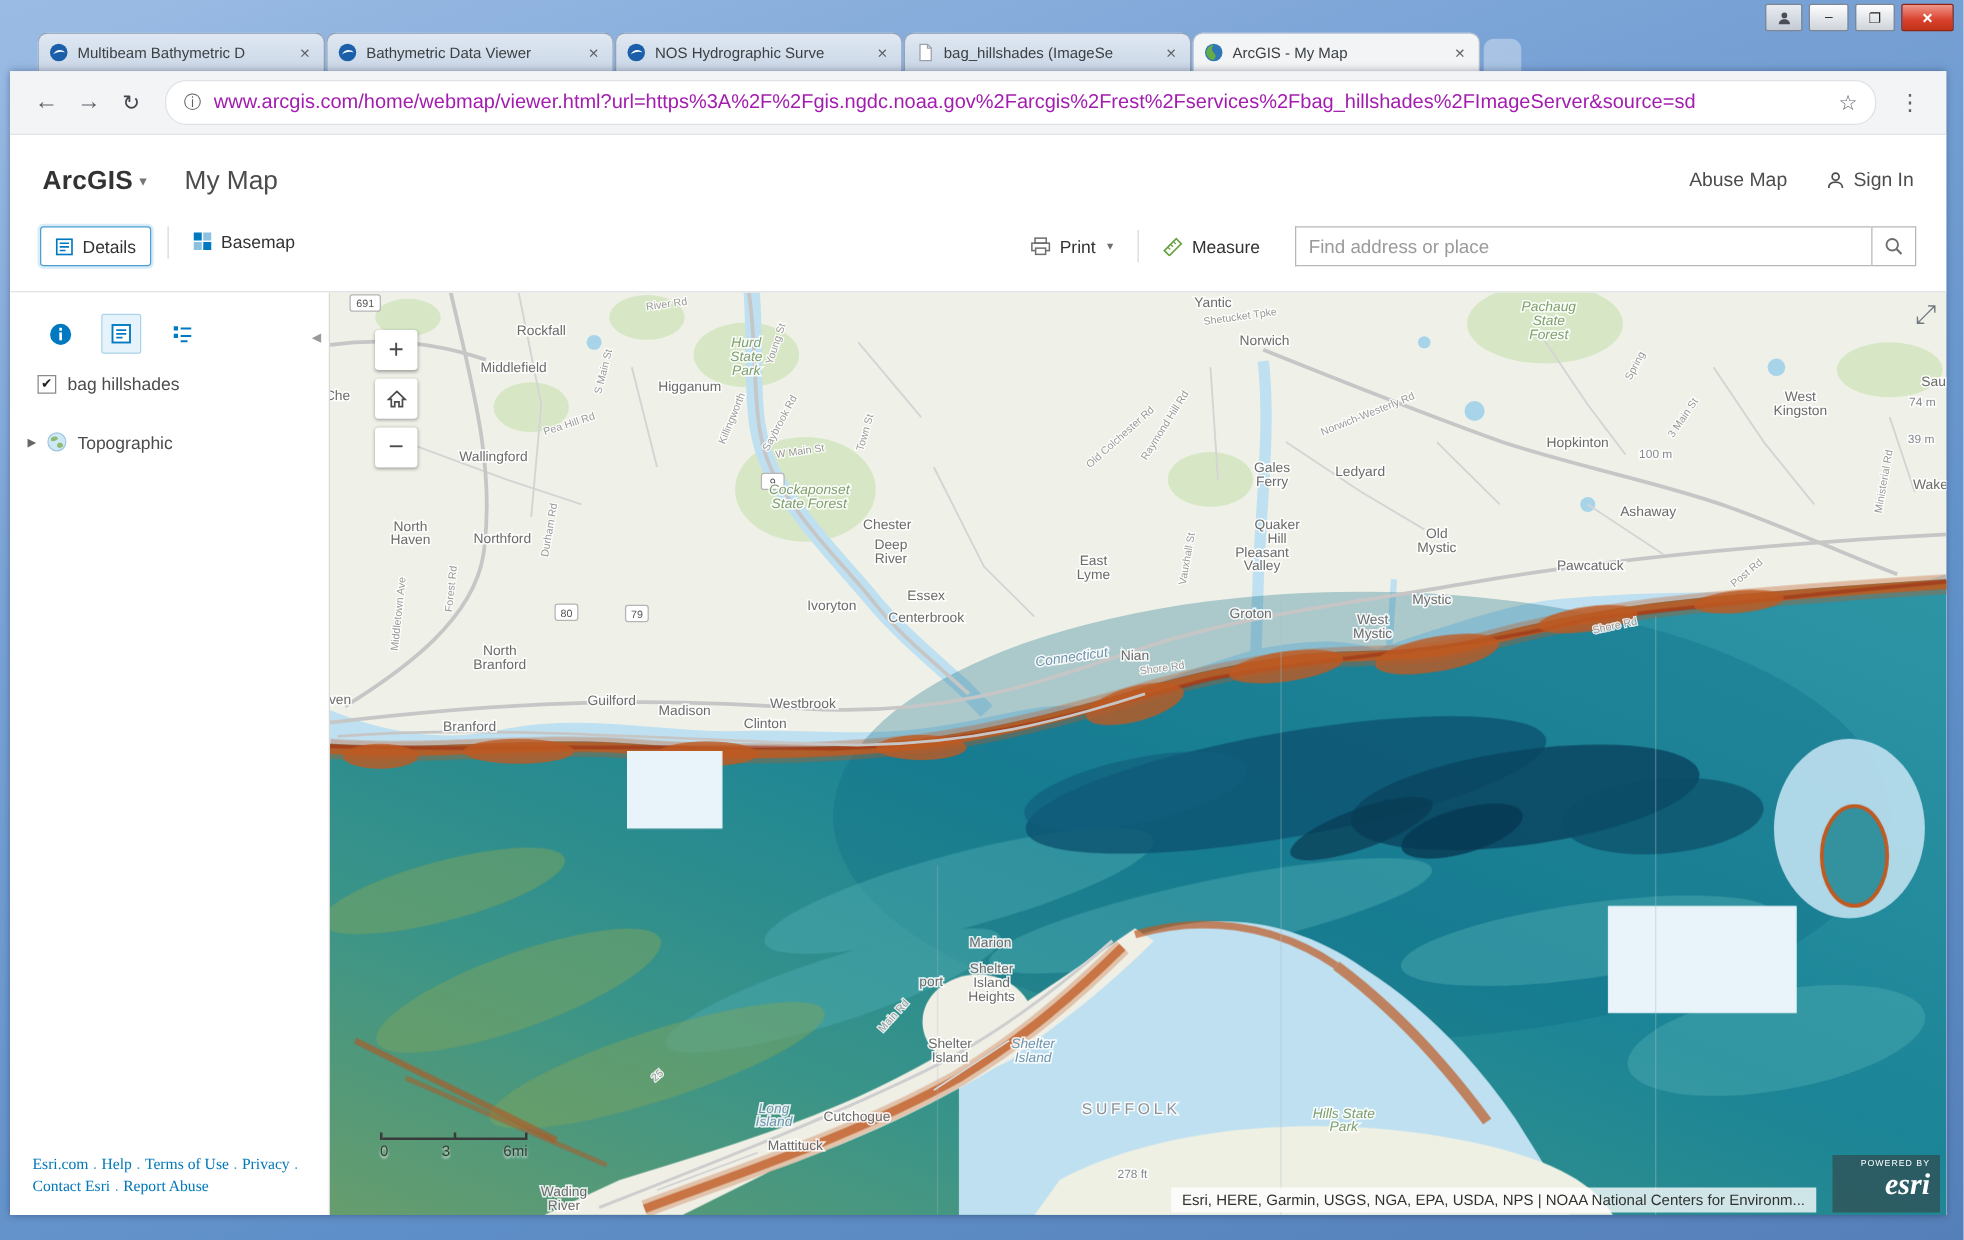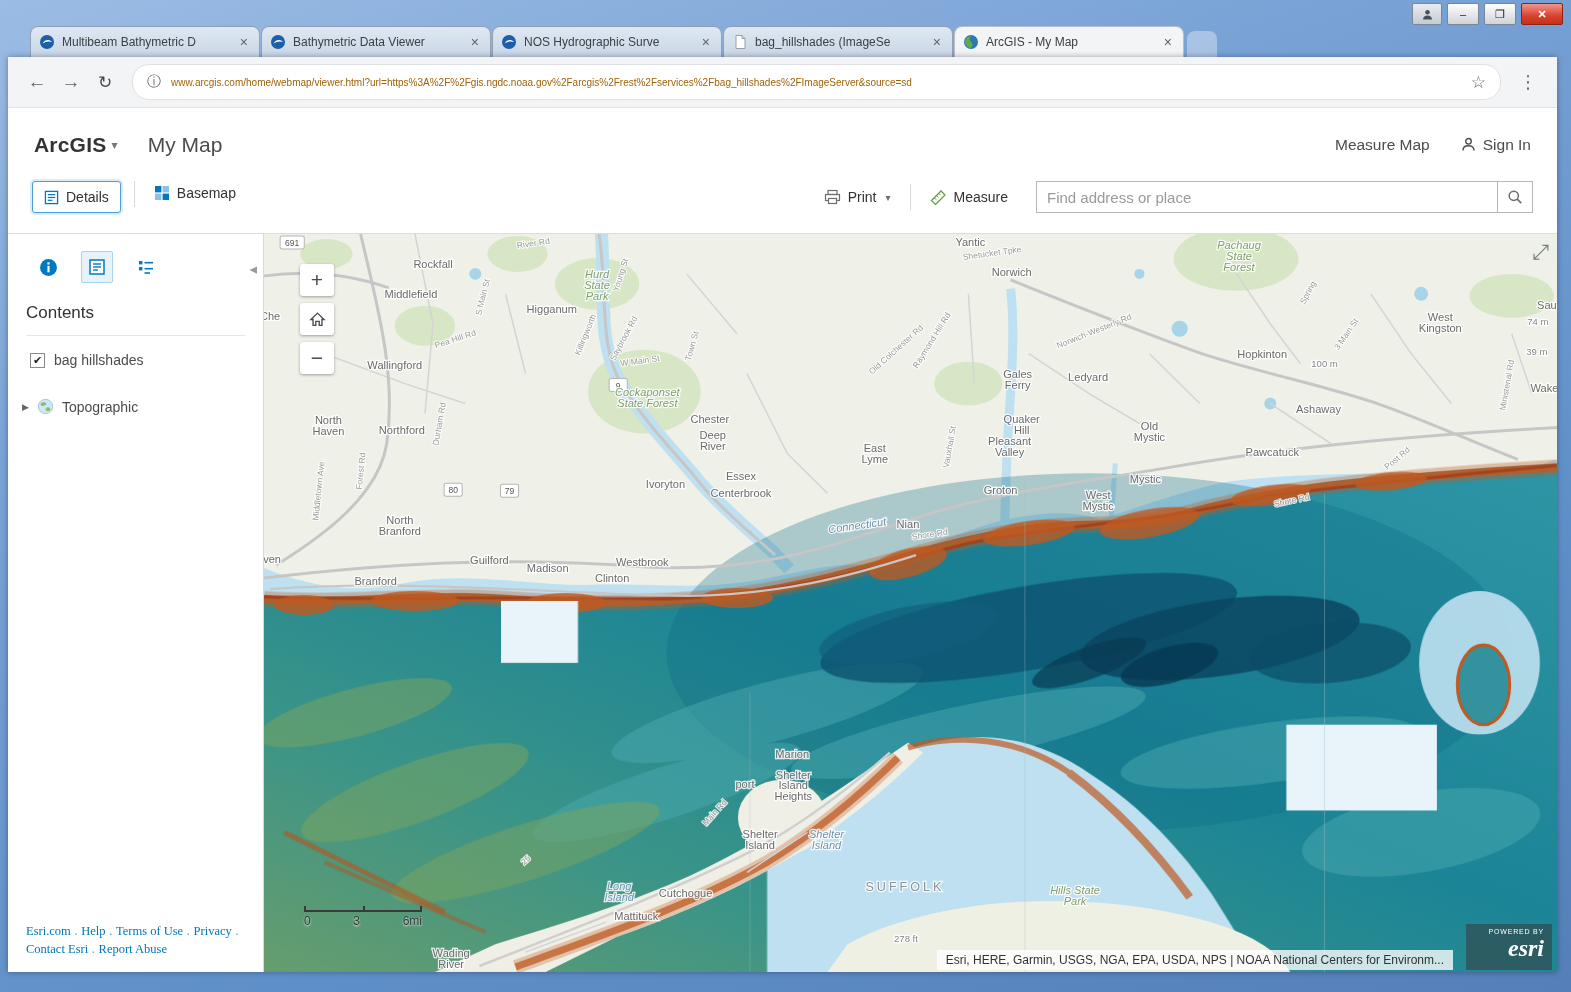--- a/index.html
+++ b/index.html
@@ -25,21 +25,21 @@
   .tab-title{flex:1;font-size:12px;color:#3c4043;white-space:nowrap;overflow:hidden;text-overflow:ellipsis;}
   .tab-close{color:#5f6368;font-size:14px;line-height:1;padding:1px 3px;border-radius:50%;cursor:pointer;}
   .newtab{width:30px;height:26px;margin-left:2px;background:rgba(255,255,255,.35);border-radius:8px 8px 0 0;cursor:pointer;}
   
   .chrome{position:absolute;left:8px;top:57px;right:14px;bottom:20px;background:#fff;display:flex;flex-direction:column;box-shadow:0 0 6px rgba(0,0,30,.35);}
   .navbar{height:50px;background:#f2f4f6;display:flex;align-items:center;padding:0 12px;flex:0 0 auto;border-bottom:1px solid #e0e3e7;}
   .navicon{width:30px;height:30px;display:flex;align-items:center;justify-content:center;font-size:19px;color:#5f6368;border-radius:50%;cursor:pointer;margin:0 2px;}
   .navicon.reload{color:#43484e;font-size:17px;}
   .urlbar{flex:1;height:34px;margin:0 10px;background:#fff;border:1px solid #dfe1e5;border-radius:17px;display:flex;align-items:center;padding:0 14px;min-width:0;}
   .urlbar .iicon{font-size:14px;color:#5f6368;margin-right:10px;}
-  .urltext{flex:1;font-size:10px;color:#a16207;white-space:nowrap;overflow:hidden;}
+  .urltext{flex:1;font-size:16px;color:#a21caf;white-space:nowrap;overflow:hidden;}
   .urlbar .star{font-size:17px;color:#5f6368;margin-left:8px;cursor:pointer;}
   .kebab{font-size:18px;color:#5f6368;padding:0 8px;cursor:pointer;}
   
   .appheader{height:73px;display:flex;align-items:center;padding:0 26px;flex:0 0 auto;background:#fff;}
   .brand{font-size:21px;font-weight:bold;color:#333;letter-spacing:.2px;cursor:pointer;display:flex;align-items:center;gap:5px;}
   .brand .chev{font-size:12px;color:#767676;font-weight:normal;}
   .pagetitle{font-size:21px;color:#4c4c4c;margin-left:30px;}
   .hdr-right{margin-left:auto;display:flex;align-items:center;gap:30px;}
   .modify{font-size:15.5px;color:#4c4c4c;cursor:pointer;}
   .signin{display:flex;align-items:center;gap:6px;font-size:15.5px;color:#4c4c4c;cursor:pointer;}
@@ -181,21 +181,21 @@
       <div class="kebab">⋮</div>
     </div>
 
     <div class="appheader">
       <div class="brand">
         <span>ArcGIS</span>
         <span class="chev">▾</span>
       </div>
       <div class="pagetitle">My Map</div>
       <div class="hdr-right">
-        <div class="modify">Measure Map</div>
+        <div class="modify">Abuse Map</div>
         <div class="signin">
           <svg viewBox="0 0 16 16">
               <circle cx="8" cy="5" r="2.6" fill="none" stroke="#4c4c4c" stroke-width="1.3"></circle>
               <path d="M2.8 13.6 c0-3 2.3-4.4 5.2-4.4 s5.2 1.4 5.2 4.4" fill="none" stroke="#4c4c4c" stroke-width="1.3"></path>
             </svg>
           <span>Sign In</span>
         </div>
       </div>
     </div>
 
@@ -274,21 +274,20 @@
             <svg width="18" height="18" viewBox="0 0 18 18">
                 <rect x="2" y="3" width="3.4" height="3.4" fill="#0079c1"></rect>
                 <line x1="7.5" y1="4.7" x2="16" y2="4.7" stroke="#0079c1" stroke-width="1.6"></line>
                 <rect x="2" y="9" width="3.4" height="3.4" fill="#0079c1"></rect>
                 <line x1="7.5" y1="10.7" x2="16" y2="10.7" stroke="#0079c1" stroke-width="1.6"></line>
                 <line x1="7.5" y1="15" x2="13" y2="15" stroke="#0079c1" stroke-width="1.6"></line>
               </svg>
           </div>
         </div>
         <div class="collapse">◂</div>
-        <div class="contents-h">Contents</div>
         <div class="layerrow">
           <span class="cbx">✔</span>
           <span>bag hillshades</span>
         </div>
         <div class="layerrow2">
           <span class="tri">▶</span>
           <svg width="17" height="17" viewBox="0 0 18 18">
               <circle cx="9" cy="9" r="7.6" fill="#cfe8f7" stroke="#9ec6e0"></circle>
               <path d="M4 6 C6 4 9 4 10 6 C9 8 6 9 4 8 Z" fill="#8fbb6e"></path>
               <path d="M10 10 C13 9 15 11 14 13 C12 15 9 14 9 12 Z" fill="#8fbb6e"></path>

